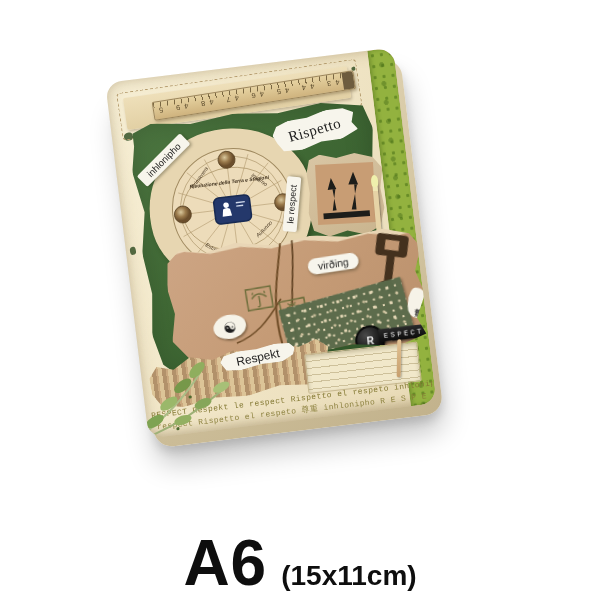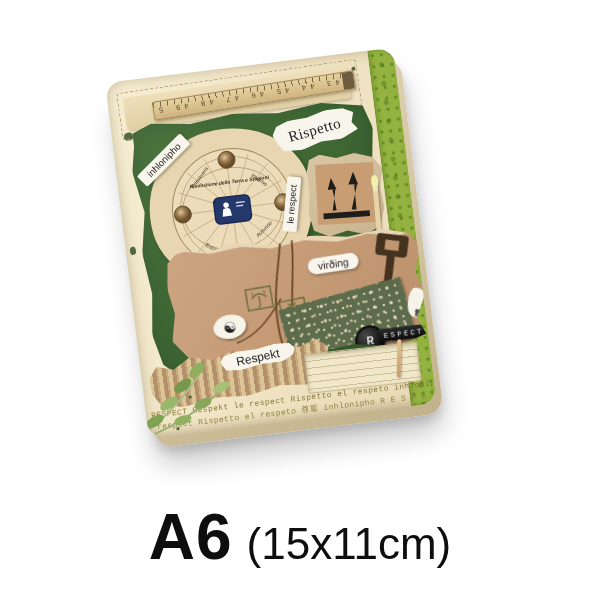--- a/index.html
+++ b/index.html
@@ -139,24 +139,24 @@
 
   .leaves{position:absolute;left:-12px;top:266px;width:118px;height:94px;}
 
   
   .band{position:absolute;left:5px;right:2px;bottom:1px;height:26px;transform:rotate(.4deg);}
   .band-line{font-family:"Liberation Mono",monospace;font-size:8px;color:#857a35;
     white-space:nowrap;overflow:hidden;line-height:12px;letter-spacing:.4px;}
   .band-line.l2{opacity:.9;transform:translateX(-6px);}
 
   
-  .caption{position:absolute;left:0;right:0;top:500px;display:flex;align-items:baseline;
+  .caption{position:absolute;left:0;right:0;top:526px;display:flex;align-items:baseline;
     justify-content:center;gap:14px;color:#0e0e0e;}
   .caption .size{font-size:64px;font-weight:800;letter-spacing:1px;}
-  .caption .dims{font-size:44px;font-weight:400;letter-spacing:0px;}
+  .caption .dims{font-size:28px;font-weight:700;letter-spacing:0px;}
 </style>
 </head>
 <body>
 
 <div class="stage">
 
   <div class="book-back"></div>
 
   <div class="book-cover">
 

